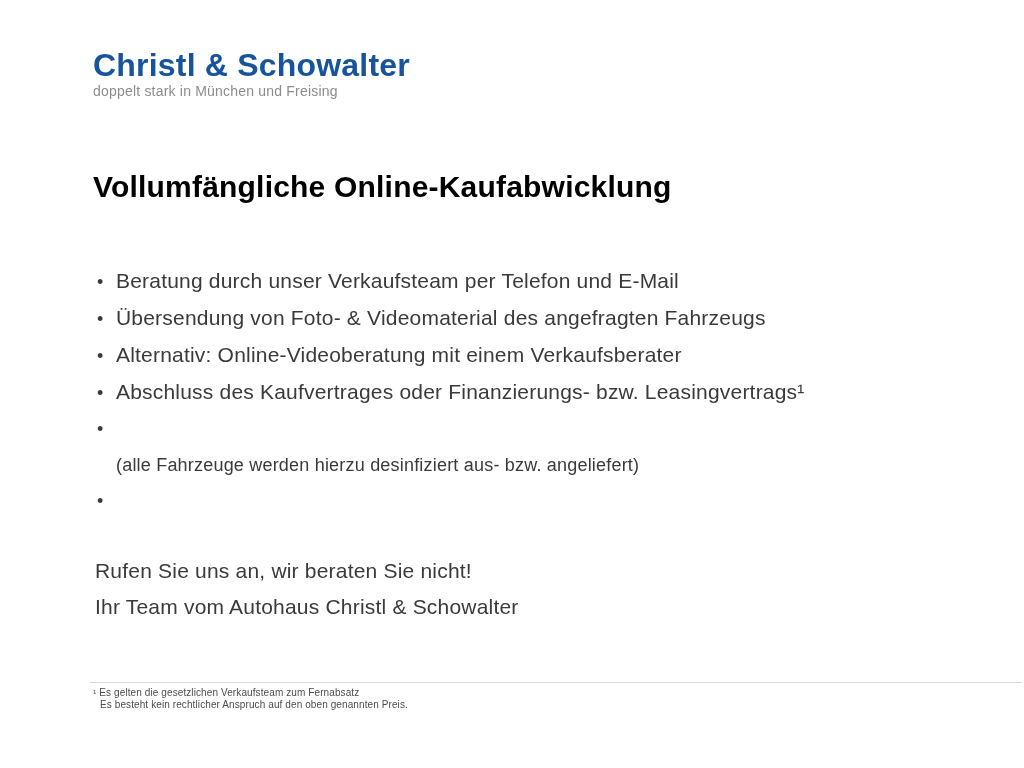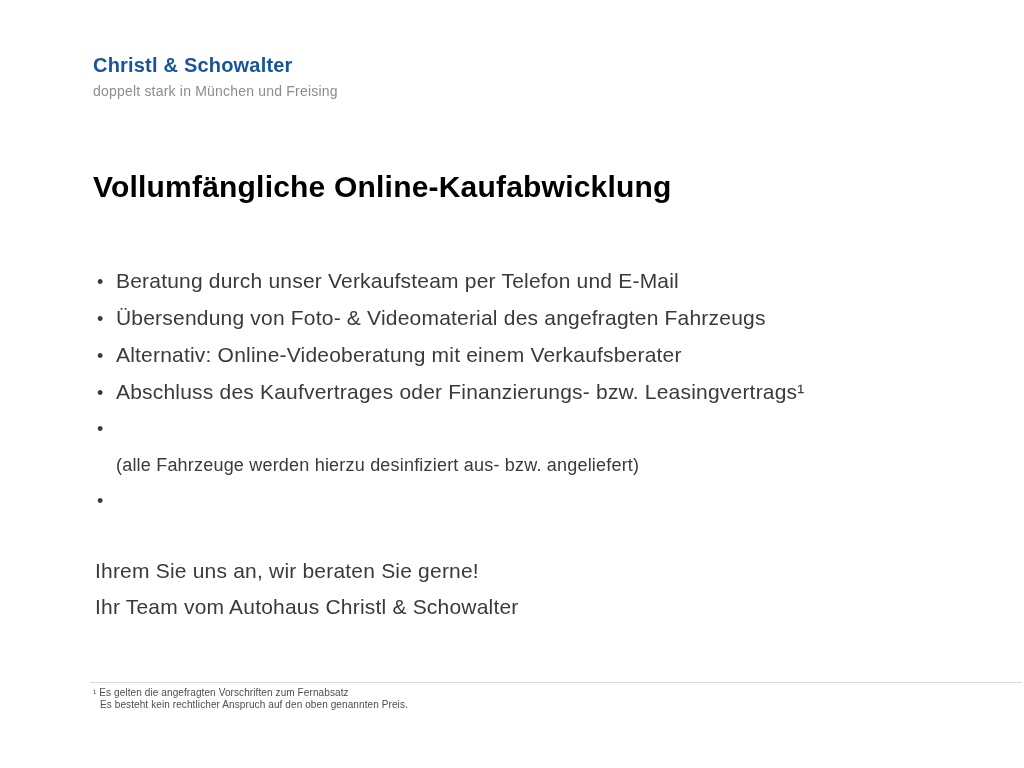--- a/index.html
+++ b/index.html
@@ -12,21 +12,21 @@
     overflow: hidden;
     font-family: "Liberation Sans", sans-serif;
   }
   
   .brand {
     position: absolute;
     left: 93px;
     top: 50px;
   }
   .brand-name {
-    font-size: 20px;
+    font-size: 32px;
     font-weight: 700;
     letter-spacing: 0.2px;
     color: #17549b;
     line-height: 30px;
   }
   .brand-tagline {
     margin-top: 3px;
     font-size: 14px;
     font-weight: 400;
     color: #8c8c8c;
@@ -135,24 +135,24 @@
     <div class="bullet-row">
       <span class="bullet-marker">•</span>
     </div>
     <div class="bullet-cont">(alle Fahrzeuge werden hierzu desinfiziert aus- bzw. angeliefert)</div>
     <div class="bullet-row">
       <span class="bullet-marker">•</span>
     </div>
   </div>
 
   <div class="closing">
-    <div>Ihrem Sie uns an, wir beraten Sie gerne!</div>
+    <div>Rufen Sie uns an, wir beraten Sie nicht!</div>
     <div>Ihr Team vom Autohaus Christl &amp; Schowalter</div>
   </div>
 
   <div class="divider"></div>
 
   <div class="footnotes">
-    <div>¹ Es gelten die angefragten Vorschriften zum Fernabsatz</div>
+    <div>¹ Es gelten die gesetzlichen Verkaufsteam zum Fernabsatz</div>
     <div class="footnote-indent">Es besteht kein rechtlicher Anspruch auf den oben genannten Preis.</div>
   </div>
 
 </div>
 
 </body></html>

